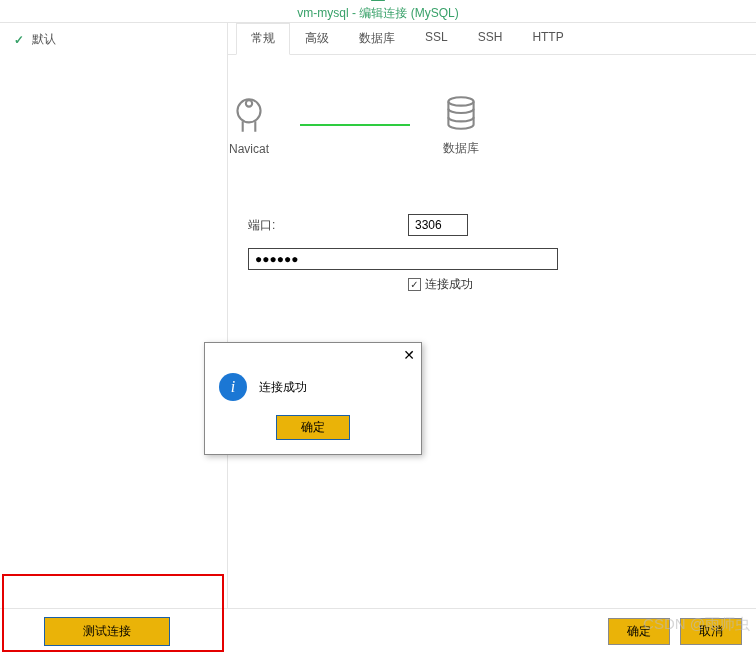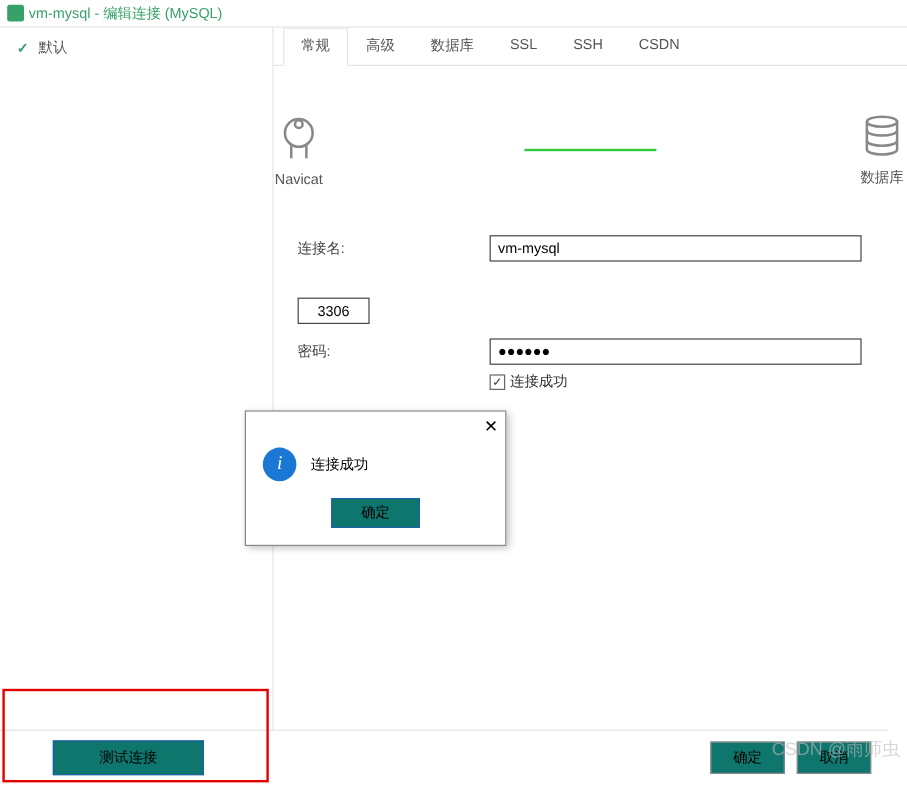--- a/index.html
+++ b/index.html
@@ -1,48 +1,48 @@
 <!DOCTYPE html>
 <html><head>
 <meta charset="utf-8">
 <style>
 * { box-sizing: border-box; font-family: "Microsoft YaHei", "Segoe UI", sans-serif; font-size: 12px; }
 body { margin: 0; background: #fff; width: 756px; height: 654px; overflow: hidden; position: relative; }
 
-.titlebar { height: 22px; padding: 0 6px; color: #38a169; display: flex; align-items: center; gap: 4px; }
+.titlebar { height: 22px; padding: 0 6px; color: #38a169; display: flex; align-items: center; gap: 4px; flex-direction: column; }
 .titlebar .ticon { width: 14px; height: 14px; background: #38a169; border-radius: 2px; }
 
 .main { display: flex; height: 610px; border-top: 1px solid #e4e4e4; }
 .sidebar { width: 228px; border-right: 1px solid #e4e4e4; display: flex; flex-direction: column; }
 .sb-item { display: flex; align-items: center; gap: 8px; padding: 8px 14px; color: #555; }
 .sb-item .chk { color: #38a169; font-weight: bold; }
 .sb-spacer { flex: 1; }
 .sb-add { color: #1a6fb3; padding: 8px 10px; cursor: pointer; }
 
 .content { flex: 1; display: flex; flex-direction: column; gap: 19px; }
 .tabs { display: flex; border-bottom: 1px solid #e4e4e4; padding-left: 8px; }
 .tab { padding: 6px 14px; color: #555; border: 1px solid transparent; cursor: pointer; }
 .tab.active { border: 1px solid #e4e4e4; border-bottom: 1px solid #fff; background: #fff; margin-bottom: -1px; }
 
-.diagram { display: flex; align-items: center; justify-content: space-between; gap: 30px; padding: 18px 0 10px; }
+.diagram { display: flex; align-items: center; justify-content: flex-start; gap: 30px; padding: 18px 0 10px; }
 .dg-col { display: flex; flex-direction: column; align-items: center; gap: 6px; color: #555; }
 .dg-line { width: 110px; height: 2px; background: #2ecc40; }
 svg.navicat-ic, svg.db-ic { width: 42px; height: 42px; }
 
 .form { padding: 4px 20px; }
 .row { display: flex; align-items: center; margin: 6px 0; }
 .lbl { width: 160px; color: #444; }
 .inp { border: 1px solid #444; padding: 3px 6px; font-size: 12px; background: #fff; }
 .inp.wide { width: 310px; }
-.inp.port { width: 60px; text-align: center; }
+.inp.port { width: 60px; }
 .chkrow { margin-left: 160px; display: flex; align-items: center; gap: 4px; color: #333; margin-top: 4px; }
 .chkbox { width: 13px; height: 13px; border: 1px solid #666; display: inline-flex; align-items: center; justify-content: center; font-size: 10px; }
 
-.footer { position: absolute; bottom: 0; left: 0; right: 16px; height: 46px; border-top: 1px solid #e4e4e4; display: flex; align-items: center; padding: 0 14px; background: #fff; }
-.btn { border: 1px solid #8a8a8a; background: #0f766e; padding: 4px 18px; cursor: pointer; }
+.footer { position: absolute; bottom: 0; left: 0; right: 0; height: 46px; border-top: 1px solid #e4e4e4; display: flex; align-items: center; padding: 0 14px; background: #fff; }
+.btn { border: 1px solid #8a8a8a; background: #eab308; padding: 4px 18px; cursor: pointer; }
 .btn.test { border: 1px solid #1b5fa6; color: #000; padding: 5px 38px; margin-left: 30px; }
 .footer-right { margin-left: auto; display: flex; gap: 10px; }
 .red-box { position: absolute; left: 2px; bottom: 2px; width: 222px; height: 78px; border: 2px solid #e40000; pointer-events: none; }
 
 .dialog { position: absolute; left: 204px; top: 342px; width: 218px; background: #fff; border: 1px solid #888; box-shadow: 2px 2px 6px rgba(0,0,0,.25); }
 .dlg-t { display: flex; justify-content: flex-end; padding: 4px 6px; }
 .close { font-size: 14px; cursor: pointer; }
 .dlg-b { display: flex; align-items: center; gap: 12px; padding: 6px 14px 4px; }
 .info-ic { width: 28px; height: 28px; border-radius: 50%; background: #1b77d4; color: #fff; display: flex; align-items: center; justify-content: center; font-style: italic; font-family: Georgia, serif; font-size: 16px; }
 .dlg-f { display: flex; justify-content: center; padding: 10px 0 14px; }
@@ -68,21 +68,21 @@
     <div class="sb-add">+ 新建连接配置文件</div>
   </div>
 
   <div class="content">
     <div class="tabs">
       <div class="tab active">常规</div>
       <div class="tab">高级</div>
       <div class="tab">数据库</div>
       <div class="tab">SSL</div>
       <div class="tab">SSH</div>
-      <div class="tab">CSDN</div>
+      <div class="tab">HTTP</div>
     </div>
 
     <div class="diagram">
       <div class="dg-col">
         <svg class="navicat-ic" viewBox="0 0 40 40">
           <circle cx="20" cy="16" r="11" fill="none" stroke="#888" stroke-width="2"></circle>
           <circle cx="20" cy="9" r="3" fill="none" stroke="#888" stroke-width="2"></circle>
           <path d="M14 26 L14 36 M26 26 L26 36" stroke="#888" stroke-width="2"></path>
         </svg>
         <span>Navicat</span>
@@ -92,32 +92,28 @@
         <svg class="db-ic" viewBox="0 0 40 40">
           <ellipse cx="20" cy="9" rx="12" ry="4" fill="none" stroke="#888" stroke-width="2"></ellipse>
           <path d="M8 9 V31 a12 4 0 0 0 24 0 V9" fill="none" stroke="#888" stroke-width="2"></path>
           <path d="M8 16 a12 4 0 0 0 24 0 M8 24 a12 4 0 0 0 24 0" fill="none" stroke="#888" stroke-width="2"></path>
         </svg>
         <span>数据库</span>
       </div>
     </div>
 
     <div class="form">
-      <div class="row">
-        <span class="lbl">连接名:</span>
-        <input class="inp wide" value="vm-mysql" style="">
-      </div>
       <div style="height:18px"></div>
       <div class="row">
+        <span class="lbl">端口:</span>
         <input class="inp port" value="3306" style="">
       </div>
       <div class="row">
       </div>
       <div class="row">
-        <span class="lbl">密码:</span>
         <input class="inp wide" value="●●●●●●" style="">
       </div>
       <div class="chkrow">
         <span class="chkbox">✓</span>
         <span>连接成功</span>
       </div>
     </div>
   </div>
 </div>
 

